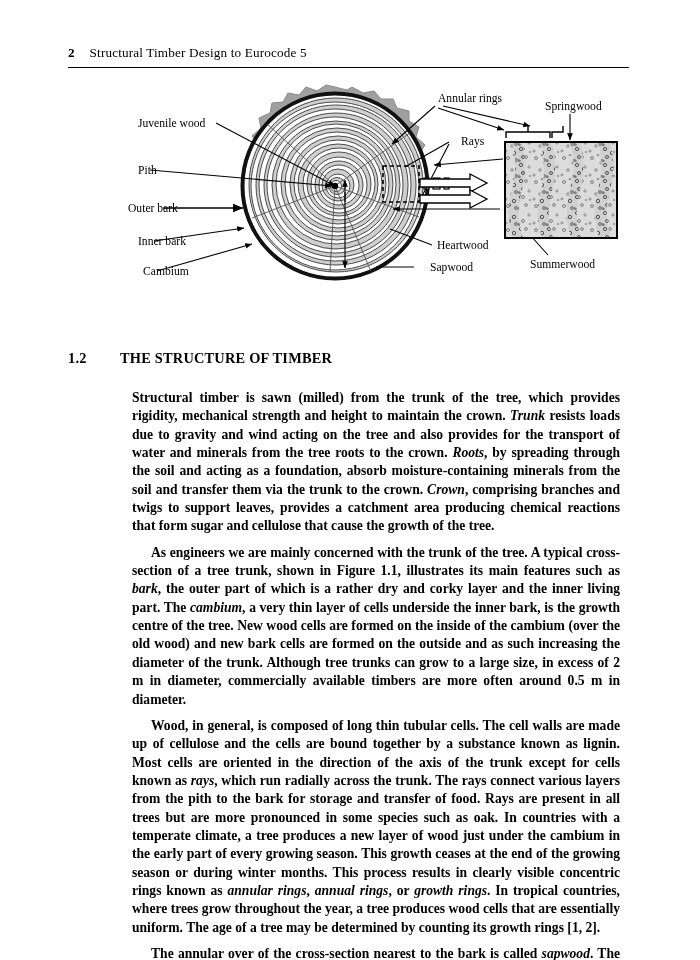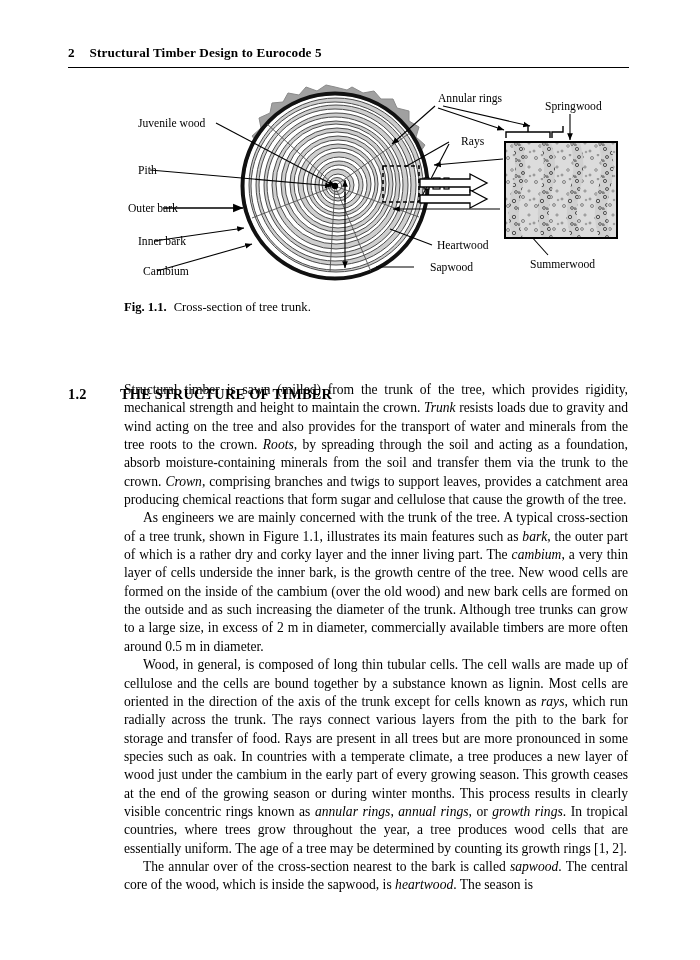--- a/index.html
+++ b/index.html
@@ -32,21 +32,21 @@
     height: 20px;
     display: flex;
     align-items: baseline;
     font-size: 13.2px;
   }
   .runhead .folio {
     font-weight: bold;
     margin-right: 15px;
   }
   .runhead .rhtitle {
-    font-weight: bold;
+    font-weight: normal;
     letter-spacing: 0.15px;
   }
   .rule {
     position: absolute;
     left: 68px;
     top: 67px;
     width: 561px;
     height: 1.4px;
     background: #000;
   }
@@ -76,38 +76,38 @@
     left: 68px;
     top: 350px;
     width: 560px;
     font-weight: bold;
     font-size: 14.4px;
     letter-spacing: 0.2px;
   }
   .sec-head .secnum {
     display: inline-block;
     width: 52px;
-    margin-top: 36px;
   }
 
   
   .body {
     position: absolute;
     left: 124px;
     top: 381px;
     width: 504px;
     font-size: 13.6px;
     line-height: 18.35px;
     text-align: justify;
     text-justify: inter-word;
     hyphens: none;
   }
   .body p {
-    margin: 0;
+    margin: 8px;
     text-indent: 19px;
+    font-weight: bold;
   }
   .body p.first {
     text-indent: 0;
   }
   .body i { font-style: italic; }
 </style>
 </head>
 <body>
 
 <div class="page">
@@ -260,23 +260,20 @@
         <text x="438" y="20">Annular rings</text>
         <text x="545" y="28">Springwood</text>
         <text x="461" y="63">Rays</text>
         <text x="437" y="167">Heartwood</text>
         <text x="430" y="189">Sapwood</text>
         <text x="530" y="186">Summerwood</text>
       </g>
     </svg>
   </div>
 
-  <div class="caption">
-    <b>Fig. 1.1.</b><span class="cap-text">Cross-section of tree trunk.</span>
-  </div>
 
   <div class="sec-head">
     <span class="secnum">1.2</span><span>THE STRUCTURE OF TIMBER</span>
   </div>
 
   <div class="body" id="bodyText">
       <p class="first"><span>Structural timber is sawn (milled) from the trunk of the tree, which provides rigidity, mechanical strength and height to maintain the crown. </span><i>Trunk</i><span> resists loads due to gravity and wind acting on the tree and also provides for the transport of water and minerals from the tree roots to the crown. </span><i>Roots</i><span>, by spreading through the soil and acting as a foundation, absorb moisture-containing minerals from the soil and transfer them via the trunk to the crown. </span><i>Crown</i><span>, comprising branches and twigs to support leaves, provides a catchment area producing chemical reactions that form sugar and cellulose that cause the growth of the tree.</span></p>
       <p><span>As engineers we are mainly concerned with the trunk of the tree. A typical cross-section of a tree trunk, shown in Figure 1.1, illustrates its main features such as </span><i>bark</i><span>, the outer part of which is a rather dry and corky layer and the inner living part. The </span><i>cambium</i><span>, a very thin layer of cells underside the inner bark, is the growth centre of the tree. New wood cells are formed on the inside of the cambium (over the old wood) and new bark cells are formed on the outside and as such increasing the diameter of the trunk. Although tree trunks can grow to a large size, in excess of 2 m in diameter, commercially available timbers are more often around 0.5 m in diameter.</span></p>
       <p><span>Wood, in general, is composed of long thin tubular cells. The cell walls are made up of cellulose and the cells are bound together by a substance known as lignin. Most cells are oriented in the direction of the axis of the trunk except for cells known as </span><i>rays</i><span>, which run radially across the trunk. The rays connect various layers from the pith to the bark for storage and transfer of food. Rays are present in all trees but are more pronounced in some species such as oak. In countries with a temperate climate, a tree produces a new layer of wood just under the cambium in the early part of every growing season. This growth ceases at the end of the growing season or during winter months. This process results in clearly visible concentric rings known as </span><i>annular rings</i><span>, </span><i>annual rings</i><span>, or </span><i>growth rings</i><span>. In tropical countries, where trees grow throughout the year, a tree produces wood cells that are essentially uniform. The age of a tree may be determined by counting its growth rings [1, 2].</span></p>
       <p><span>The annular over of the cross-section nearest to the bark is called </span><i>sapwood</i><span>. The central core of the wood, which is inside the sapwood, is </span><i>heartwood</i><span>. The season is</span></p>

